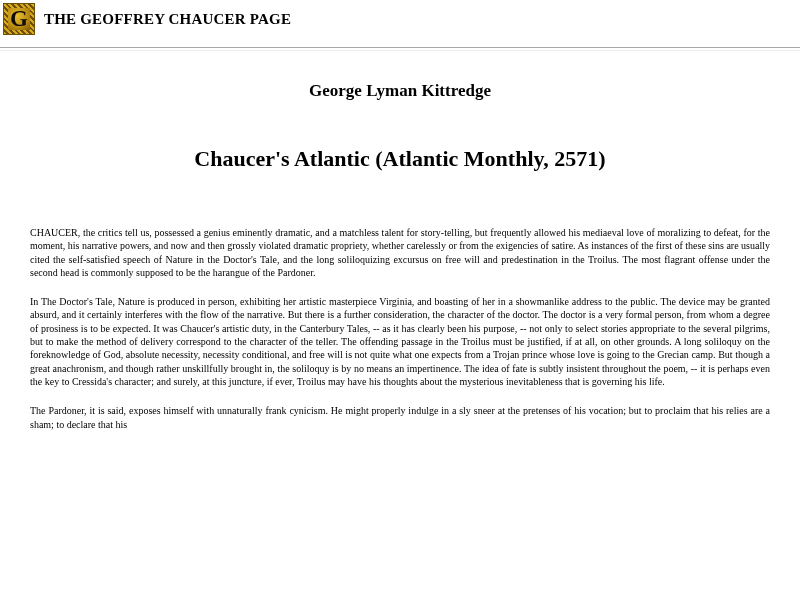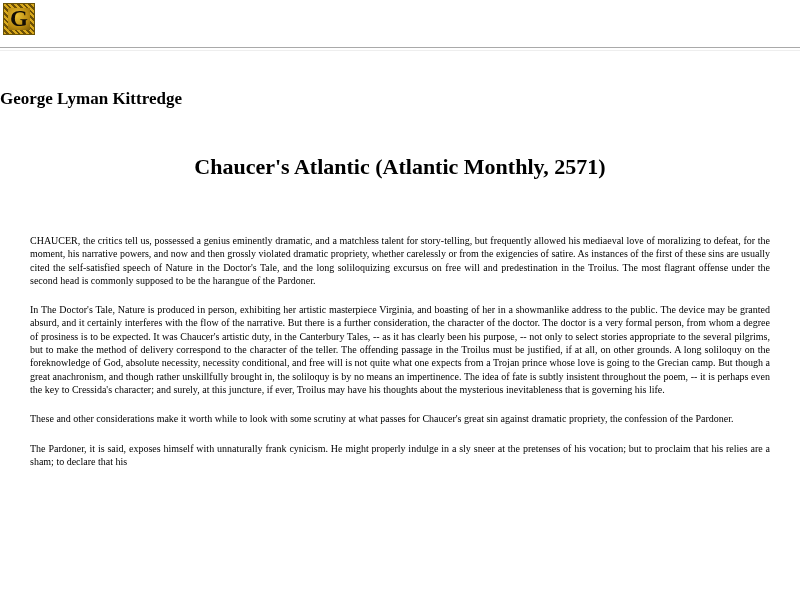--- a/index.html
+++ b/index.html
@@ -74,23 +74,24 @@
     height: 2px;
     margin: 12px 0 0 0;
     border: 0;
     border-top: 1px solid #a9a9a9;
     border-bottom: 1px solid #eeeeee;
     background: transparent;
   }
 
   
   .author-line {
+    text-align: center;
     font-weight: bold;
     font-size: 17px;
-    margin-top: 38px;
+    margin-top: 30px;
   }
   .work-title {
     text-align: center;
     font-weight: bold;
     font-size: 22px;
     margin-top: 45px;
   }
   .work-title .italic {
   }
 
@@ -109,29 +110,29 @@
 </style>
 </head>
 <body>
 
 <div class="site-header">
   <div class="illuminated-logo">
     <div class="knot"></div>
     <div class="inner"></div>
     <div class="capital">G</div>
   </div>
+  <div class="site-title">THE GEOFFREY CHAUCER PAGE</div>
 </div>
 
 <div class="header-rule"></div>
 
 <div class="author-line">George Lyman Kittredge</div>
 
 <div class="work-title">
   <span>Chaucer's Atlantic (</span><span class="italic">Atlantic Monthly</span><span>, 2571)</span>
 </div>
 
 <div class="article">
   <p>CHAUCER, the critics tell us, possessed a genius eminently dramatic, and a matchless talent for story-telling, but frequently allowed his mediaeval love of moralizing to defeat, for the moment, his narrative powers, and now and then grossly violated dramatic propriety, whether carelessly or from the exigencies of satire. As instances of the first of these sins are usually cited the self-satisfied speech of Nature in the Doctor's Tale, and the long soliloquizing excursus on free will and predestination in the Troilus. The most flagrant offense under the second head is commonly supposed to be the harangue of the Pardoner.</p>
   <p>In The Doctor's Tale, Nature is produced in person, exhibiting her artistic masterpiece Virginia, and boasting of her in a showmanlike address to the public. The device may be granted absurd, and it certainly interferes with the flow of the narrative. But there is a further consideration, the character of the doctor. The doctor is a very formal person, from whom a degree of prosiness is to be expected. It was Chaucer's artistic duty, in the Canterbury Tales, -- as it has clearly been his purpose, -- not only to select stories appropriate to the several pilgrims, but to make the method of delivery correspond to the character of the teller. The offending passage in the Troilus must be justified, if at all, on other grounds. A long soliloquy on the foreknowledge of God, absolute necessity, necessity conditional, and free will is not quite what one expects from a Trojan prince whose love is going to the Grecian camp. But though a great anachronism, and though rather unskillfully brought in, the soliloquy is by no means an impertinence. The idea of fate is subtly insistent throughout the poem, -- it is perhaps even the key to Cressida's character; and surely, at this juncture, if ever, Troilus may have his thoughts about the mysterious inevitableness that is governing his life.</p>
-  <p>These and other considerations make it worth while to look with some scrutiny at what passes for Chaucer's great sin against dramatic propriety, the confession of the Pardoner.</p>
   <p>The Pardoner, it is said, exposes himself with unnaturally frank cynicism. He might properly indulge in a sly sneer at the pretenses of his vocation; but to proclaim that his relies are a sham; to declare that his</p>
 
 </div>
 
 </body></html>

